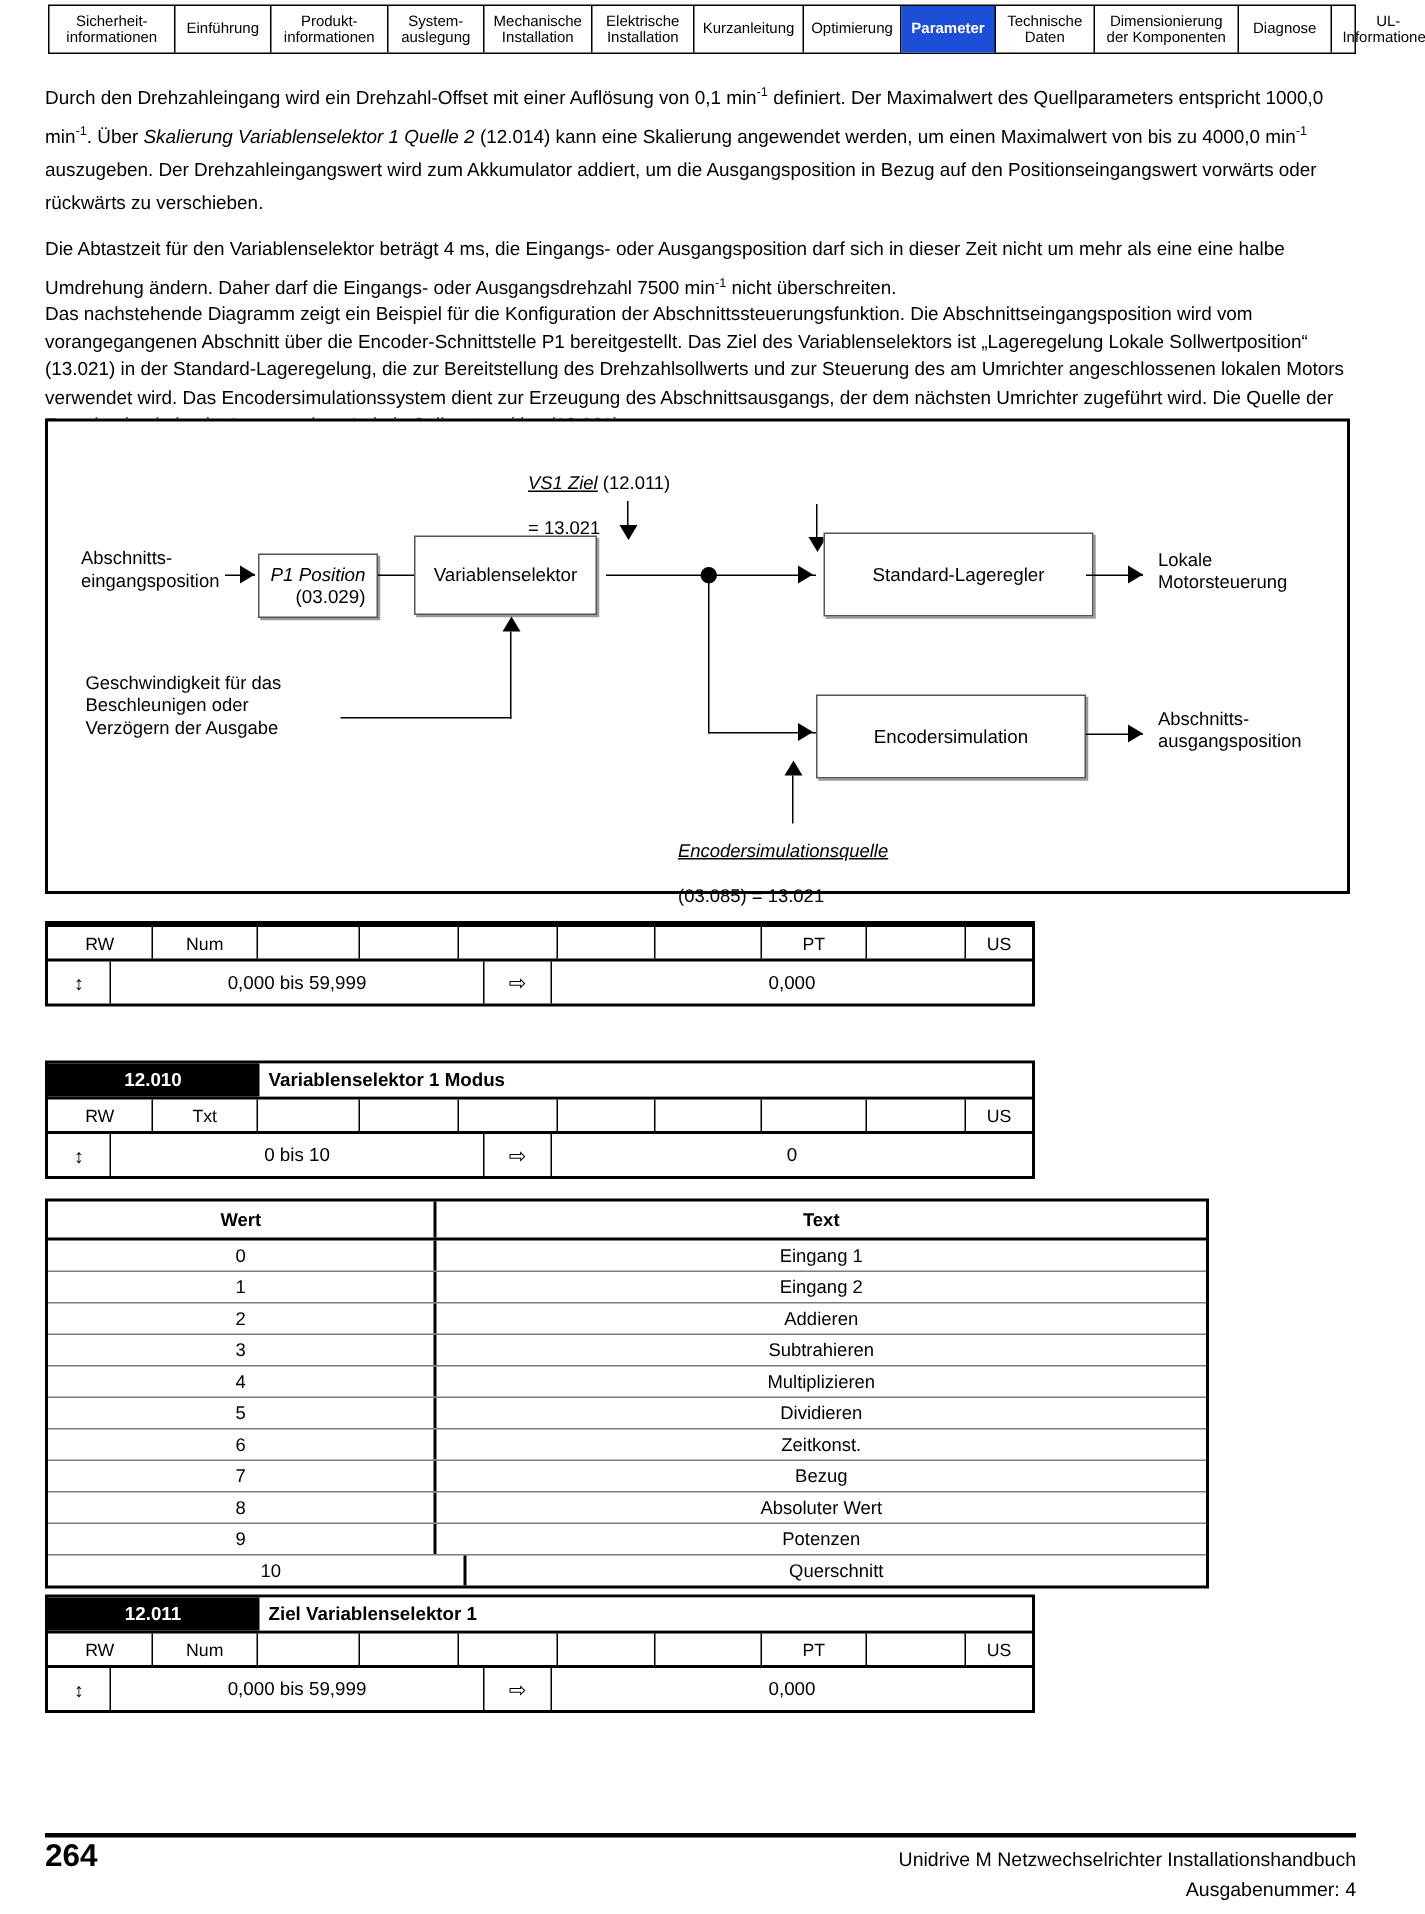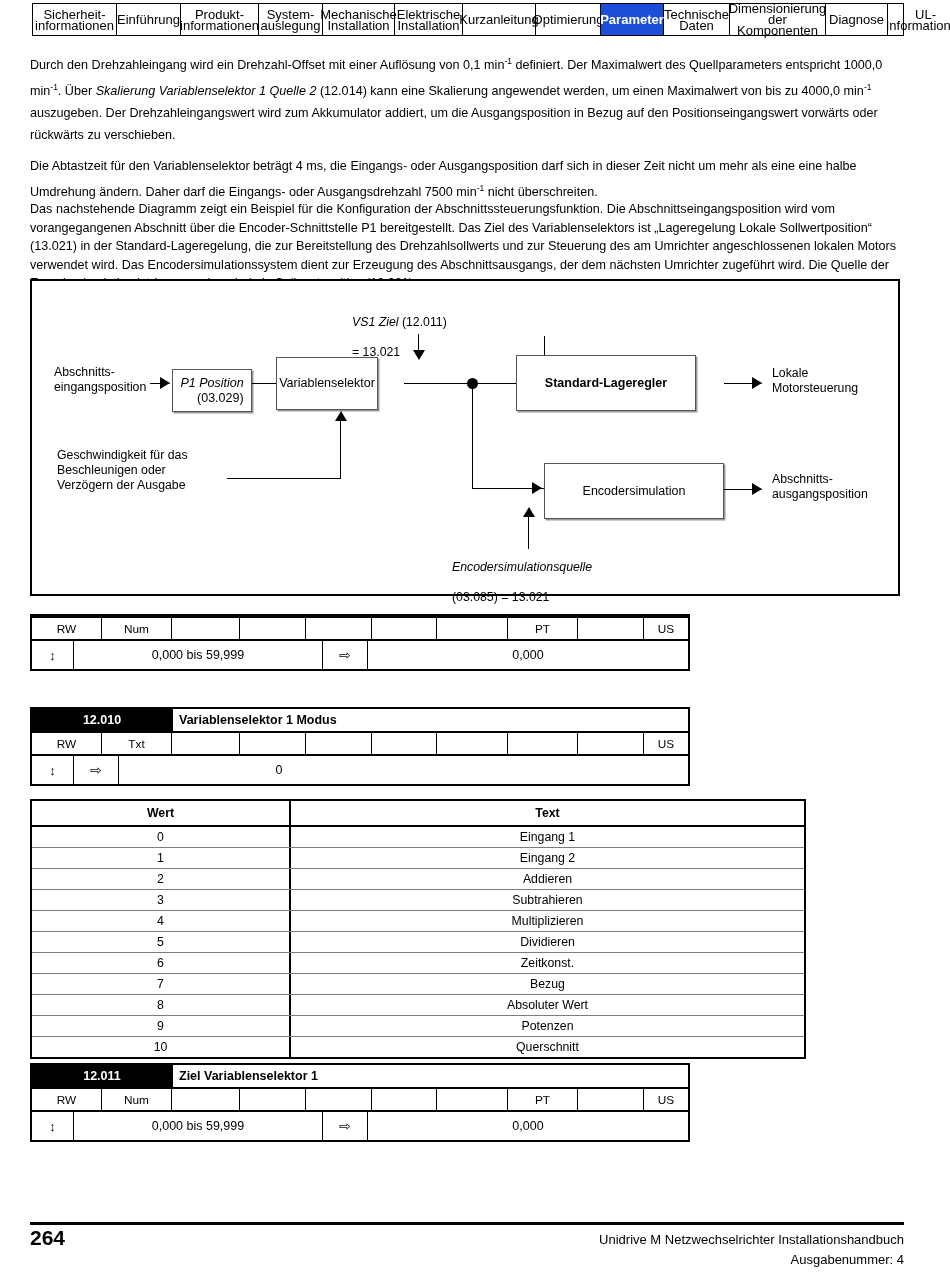--- a/index.html
+++ b/index.html
@@ -15,21 +15,21 @@
   
   .tabbar{
     position:absolute; left:32px; top:3px; width:872px; height:33px;
     display:flex; align-items:stretch;
     border:1px solid #000; box-sizing:border-box;
     background:#fff;
   }
   .tab{
     flex:0 0 auto;
     display:flex; align-items:center; justify-content:center; text-align:center;
-    font-size:13px; line-height:11px;
+    font-size:10px; line-height:11px;
     border-right:1px solid #000;
     box-sizing:border-box;
     padding:0 3px;
     white-space:pre-line;
   }
   .tab:last-child{border-right:none;}
   .tab.active{background:#1d4ed8;color:#fff;font-weight:bold;}
 
   
   .para{
@@ -47,21 +47,21 @@
     position:absolute; left:30px; top:279px; width:870px; height:317px;
     border:2px solid #000; box-sizing:border-box; background:#fff;
   }
   .dbox{
     position:absolute; border:1.4px solid #555; background:#fff;
     box-shadow:1.5px 1.5px 0 0 #9a9a9a;
     display:flex; align-items:center; justify-content:center; text-align:center;
     font-size:12.5px; line-height:15px; box-sizing:border-box;
   }
   .dlabel{position:absolute; font-size:12.3px; line-height:15px; white-space:pre-line;}
-  .dlabel i{font-style:italic;}
+  .dlabel i{font-style:italic;text-decoration:underline;}
   .hline{position:absolute; height:0; border-top:1.6px solid #000;}
   .vline{position:absolute; width:0; border-left:1.6px solid #000;}
   .dot{position:absolute;width:11px;height:11px;border-radius:50%;background:#000;}
   .arr{position:absolute;width:0;height:0;}
   .arr-r{border-top:6px solid transparent;border-bottom:6px solid transparent;border-left:10px solid #000;}
   .arr-d{border-left:6px solid transparent;border-right:6px solid transparent;border-top:10px solid #000;}
   .arr-u{border-left:6px solid transparent;border-right:6px solid transparent;border-bottom:10px solid #000;}
 
   
   .ptable{position:absolute; left:30px; width:660px; border:2px solid #000; box-sizing:border-box; background:#fff;}
@@ -78,21 +78,21 @@
           border-right:1px solid #000;font-size:13px;box-sizing:border-box;}
   .p3range{flex:1 1 auto;display:flex;align-items:center;justify-content:center;
            font-size:12.5px;border-right:1px solid #000;box-sizing:border-box;}
   .p3arrow{flex:0 0 45px;display:flex;align-items:center;justify-content:center;
            border-right:1px solid #000;font-size:14px;box-sizing:border-box;}
   .p3def{flex:0 0 320px;display:flex;align-items:center;justify-content:center;font-size:12.5px;box-sizing:border-box;}
 
   
   .wt{position:absolute;left:30px;width:776px;border:2px solid #000;box-sizing:border-box;background:#fff;}
   .wtrow{display:flex;height:20px;border-bottom:1px solid #7d7d7d;}
-  .wtrow:last-child{border-bottom:none;}
+  .wtrow:last-child{border-bottom:none;padding-left:20px;}
   .wthead{height:24px;border-bottom:2px solid #000;font-weight:bold;}
   .wtc1{flex:0 0 259px;display:flex;align-items:center;justify-content:center;
         border-right:2px solid #000;font-size:12.3px;box-sizing:border-box;}
   .wtc2{flex:1 1 auto;display:flex;align-items:center;justify-content:center;font-size:12.3px;box-sizing:border-box;}
 
   
   .footrule{position:absolute;left:30px;top:1222px;width:874px;border-top:3px solid #000;}
   .pageno{position:absolute;left:30px;top:1226px;font-size:21px;font-weight:bold;}
   .footright{position:absolute;right:46px;top:1230px;text-align:right;font-size:13px;line-height:20px;}
 </style>
@@ -145,21 +145,21 @@
 
   <div class="dbox" style="left:140px;top:88px;width:80px;height:43px;text-align:right;">
     <div>
       <i>P1 Position</i><br>
       <span>(03.029)</span>
     </div>
   </div>
 
   <div class="hline" style="left:220px;top:102px;width:24px;"></div>
 
-  <div class="dbox" style="left:244px;top:76px;width:102px;height:53px;">
+  <div class="dbox" style="left:244px;top:76px;width:122px;height:53px;">
     <span>Variablenselektor</span>
   </div>
 
   <div class="dlabel" style="left:320px;top:19px;width:170px;">
     <i>VS1 Ziel</i><span> (12.011)</span><br>
     <span>= 13.021</span>
   </div>
   <div class="vline" style="left:386px;top:53px;height:24px;"></div>
   <div class="arr arr-d" style="left:381px;top:69px;"></div>
 
@@ -176,21 +176,21 @@
   <div class="hline" style="left:440px;top:102px;width:72px;"></div>
   <div class="arr arr-r" style="left:500px;top:96px;"></div>
 
   <div class="vline" style="left:440px;top:102px;height:106px;"></div>
   <div class="hline" style="left:440px;top:207px;width:72px;"></div>
   <div class="arr arr-r" style="left:500px;top:201px;"></div>
 
   <div class="vline" style="left:512px;top:55px;height:28px;"></div>
   <div class="arr arr-d" style="left:507px;top:77px;"></div>
 
-  <div class="dbox" style="left:484px;top:74px;width:180px;height:56px;font-weight:bold;">
+  <div class="dbox" style="left:517px;top:74px;width:180px;height:56px;">
     <span>Standard-Lageregler</span>
   </div>
   <div class="hline" style="left:692px;top:102px;width:38px;"></div>
   <div class="arr arr-r" style="left:720px;top:96px;"></div>
   <div class="dlabel" style="left:740px;top:85px;width:120px;">Lokale
 Motorsteuerung</div>
 
   <div class="dbox" style="left:512px;top:182px;width:180px;height:56px;">
     <span>Encodersimulation</span>
   </div>
@@ -240,20 +240,21 @@
     <div class="pcell" style="flex:0 0 66px"></div>
     <div class="pcell" style="flex:0 0 66px"></div>
     <div class="pcell" style="flex:0 0 65px"></div>
     <div class="pcell" style="flex:0 0 71px"></div>
     <div class="pcell" style="flex:0 0 70px"></div>
     <div class="pcell" style="flex:0 0 66px"></div>
     <div class="pcell" style="flex:1 1 auto">US</div>
   </div>
   <div class="prow3">
     <div class="p3icon">↕</div>
+    <div class="p3range">0 bis 10</div>
     <div class="p3arrow">⇨</div>
     <div class="p3def">0</div>
   </div>
 </div>
 
 <div class="wt" style="top:799px;">
   <div class="wtrow wthead">
     <div class="wtc1">Wert</div>
     <div class="wtc2">Text</div>
   </div>

